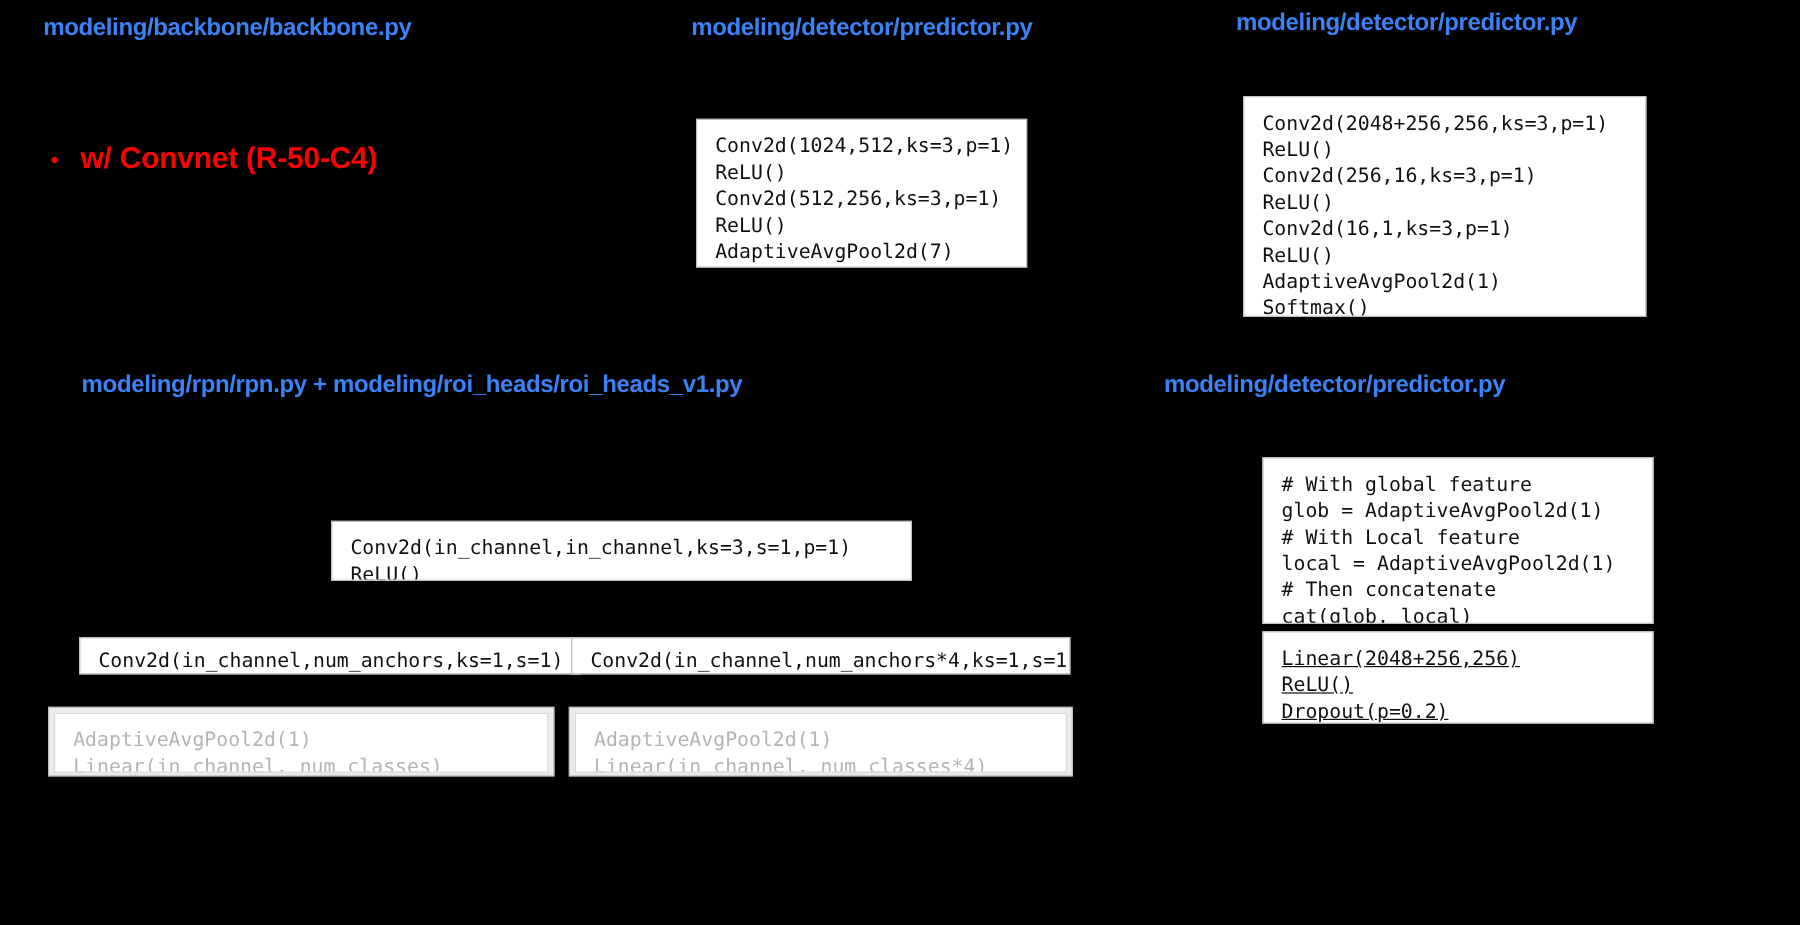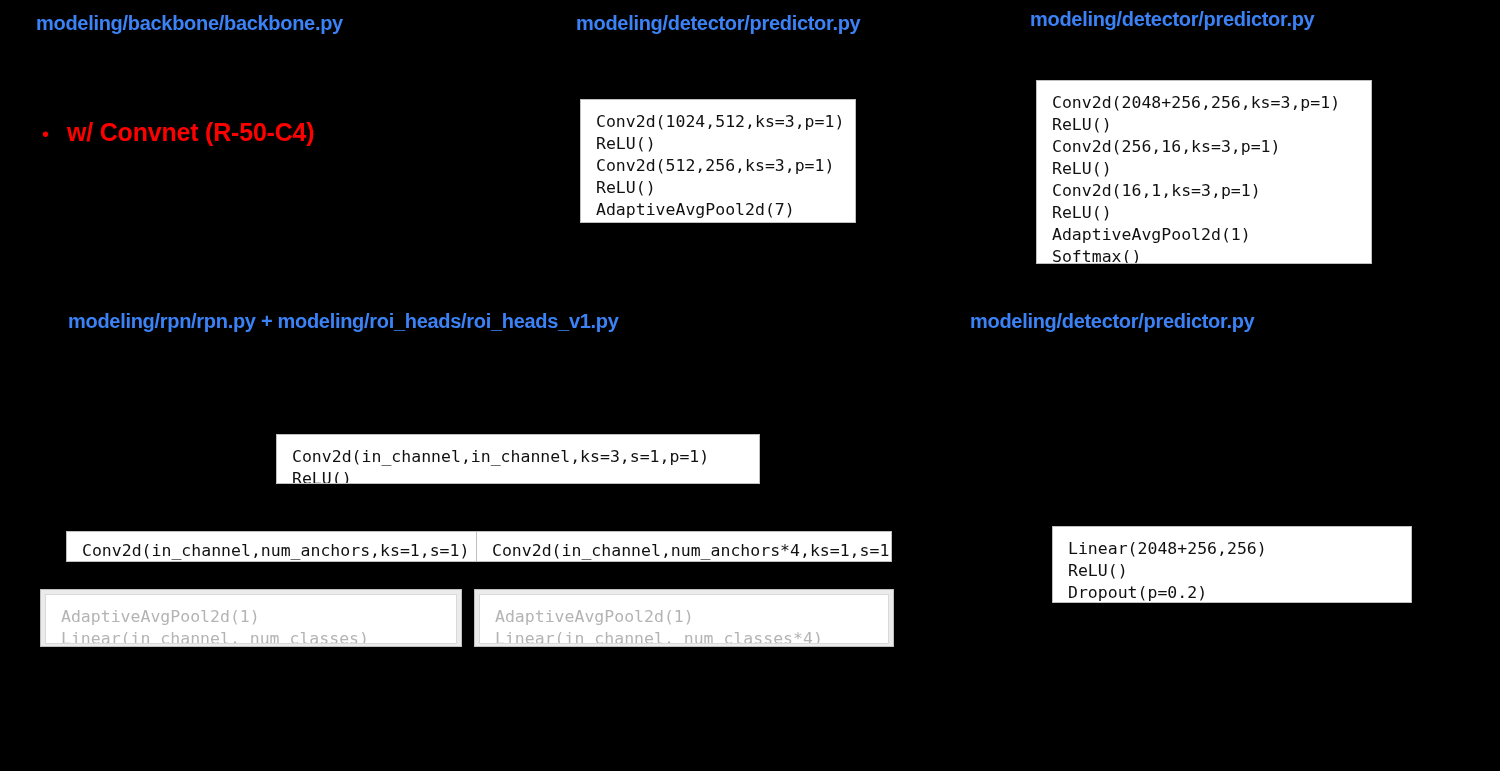--- a/index.html
+++ b/index.html
@@ -120,18 +120,24 @@
   <div class="codebox dim" style="left:45px; top:594px; width:412px; height:50px;">AdaptiveAvgPool2d(1)
 Linear(in_channel, num_classes)</div>
 
   <div class="codebox tight" style="left:476px; top:531px; width:416px; height:31px;">Conv2d(in_channel,num_anchors*4,ks=1,s=1)</div>
 
   <div class="ghost-frame" style="left:474px; top:589px; width:420px; height:58px;"></div>
 
   <div class="codebox dim" style="left:479px; top:594px; width:410px; height:50px;">AdaptiveAvgPool2d(1)
 Linear(in_channel, num_classes*4)</div>
 
+  <div class="codebox" style="left:1052px; top:381px; width:326px; height:139px;"># With global feature
+glob = AdaptiveAvgPool2d(1)
+# With Local feature
+local = AdaptiveAvgPool2d(1)
+# Then concatenate
+cat(glob, local)</div>
 
-  <div class="codebox" style="left:1052px; top:526px; width:360px; height:77px;">Linear(2048+256,256)
+  <div class="codebox" style="left:1052px; top:526px; width:326px; height:77px;text-decoration:underline;">Linear(2048+256,256)
 ReLU()
 Dropout(p=0.2)</div>
 
 </div>
 
 </body></html>

